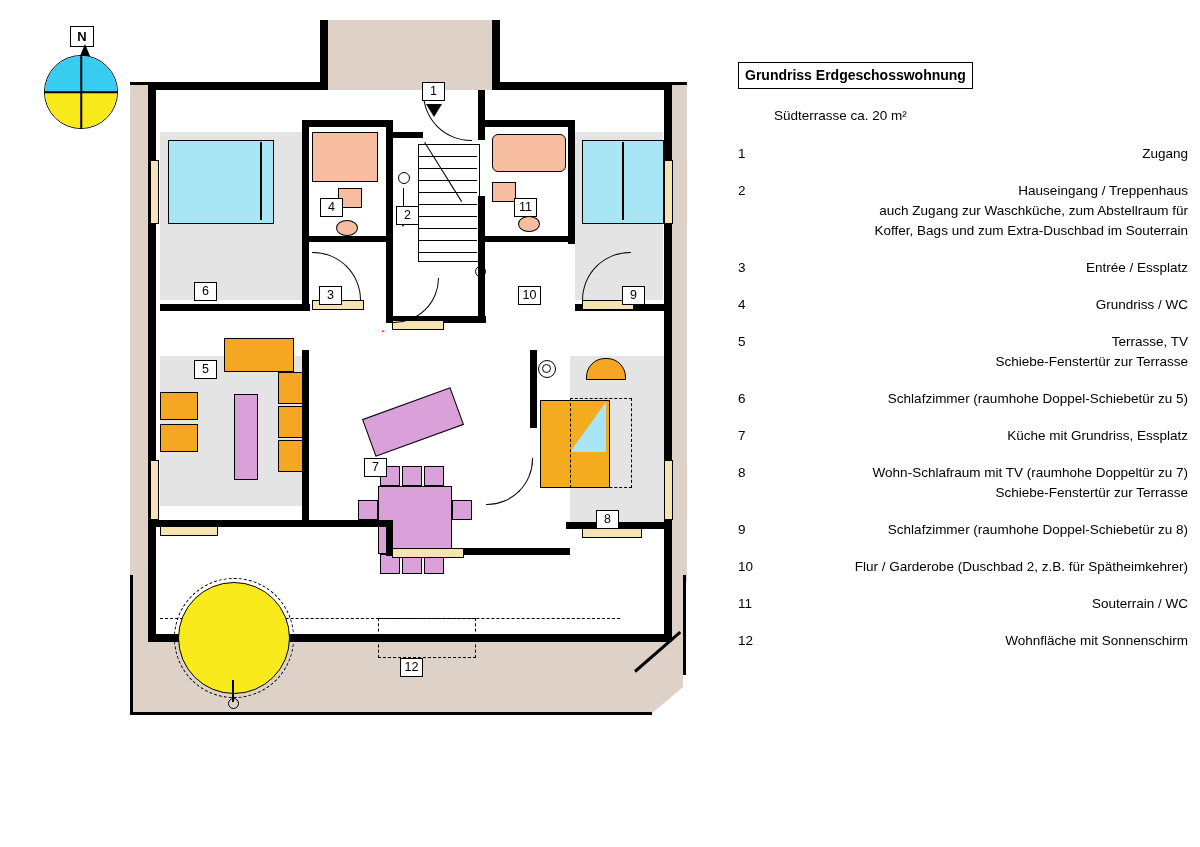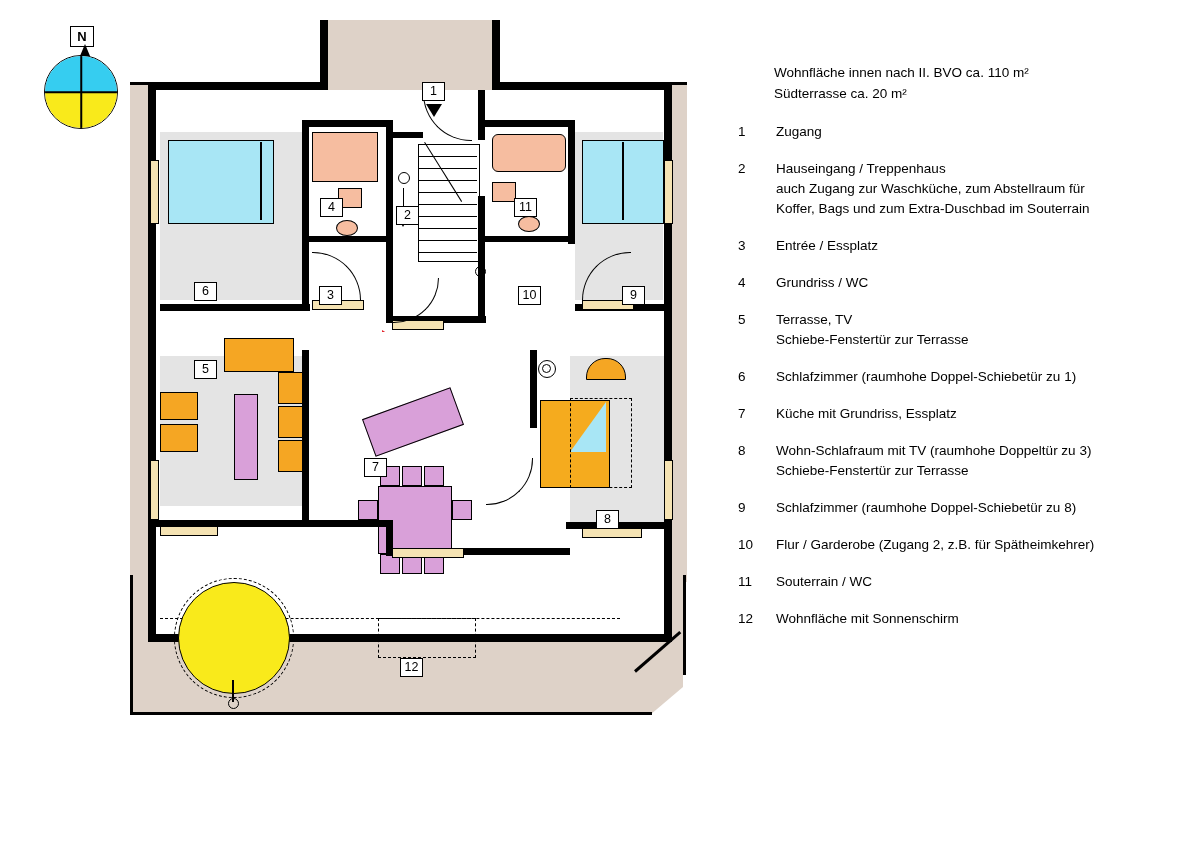--- a/index.html
+++ b/index.html
@@ -138,20 +138,21 @@
   #legend .areas div { line-height: 21px; }
   #legend table {
     border-collapse: collapse;
     width: 100%;
   }
   #legend td {
     vertical-align: top;
     padding: 0 0 17px 0;
     font-size: 13.5px;
     line-height: 20px;
+    text-align: right;
   }
   #legend td.num {
     width: 34px;
     text-align: left;
     padding-right: 4px;
   }
 </style>
 </head>
 <body>
 
@@ -312,23 +313,23 @@
   <div class="numbox" style="left:234px; top:438px;">7</div>
   <div class="numbox" style="left:466px; top:490px;">8</div>
   <div class="numbox" style="left:492px; top:266px;">9</div>
   <div class="numbox" style="left:388px; top:266px;">10</div>
   <div class="numbox" style="left:384px; top:178px;">11</div>
   <div class="numbox" style="left:270px; top:638px;">12</div>
 </div>
 
 <div id="legend">
 
+  <div class="title">Grundriss Erdgeschosswohnung</div>
 
   <div class="areas">
-    <div>Wohnfläche innen nach II. BVO ca. 110 m²</div>
     <div>Südterrasse ca. 20 m²</div>
   </div>
 
   <table>
     <tbody>
       <tr>
         <td class="num">1</td>
         <td>
           <div>Zugang</div>
         </td>
@@ -356,46 +357,46 @@
       <tr>
         <td class="num">5</td>
         <td>
           <div>Terrasse, TV</div>
           <div>Schiebe-Fenstertür zur Terrasse</div>
         </td>
       </tr>
       <tr>
         <td class="num">6</td>
         <td>
-          <div>Schlafzimmer (raumhohe Doppel-Schiebetür zu 1)</div>
+          <div>Schlafzimmer (raumhohe Doppel-Schiebetür zu 5)</div>
         </td>
       </tr>
       <tr>
         <td class="num">7</td>
         <td>
           <div>Küche mit Grundriss, Essplatz</div>
         </td>
       </tr>
       <tr>
         <td class="num">8</td>
         <td>
-          <div>Wohn-Schlafraum mit TV (raumhohe Doppeltür zu 3)</div>
+          <div>Wohn-Schlafraum mit TV (raumhohe Doppeltür zu 7)</div>
           <div>Schiebe-Fenstertür zur Terrasse</div>
         </td>
       </tr>
       <tr>
         <td class="num">9</td>
         <td>
           <div>Schlafzimmer (raumhohe Doppel-Schiebetür zu 8)</div>
         </td>
       </tr>
       <tr>
         <td class="num">10</td>
         <td>
-          <div>Flur / Garderobe (Zugang 2, z.B. für Spätheimkehrer)</div>
+          <div>Flur / Garderobe (Duschbad 2, z.B. für Spätheimkehrer)</div>
         </td>
       </tr>
       <tr>
         <td class="num">11</td>
         <td>
           <div>Souterrain / WC</div>
         </td>
       </tr>
       <tr>
         <td class="num">12</td>

